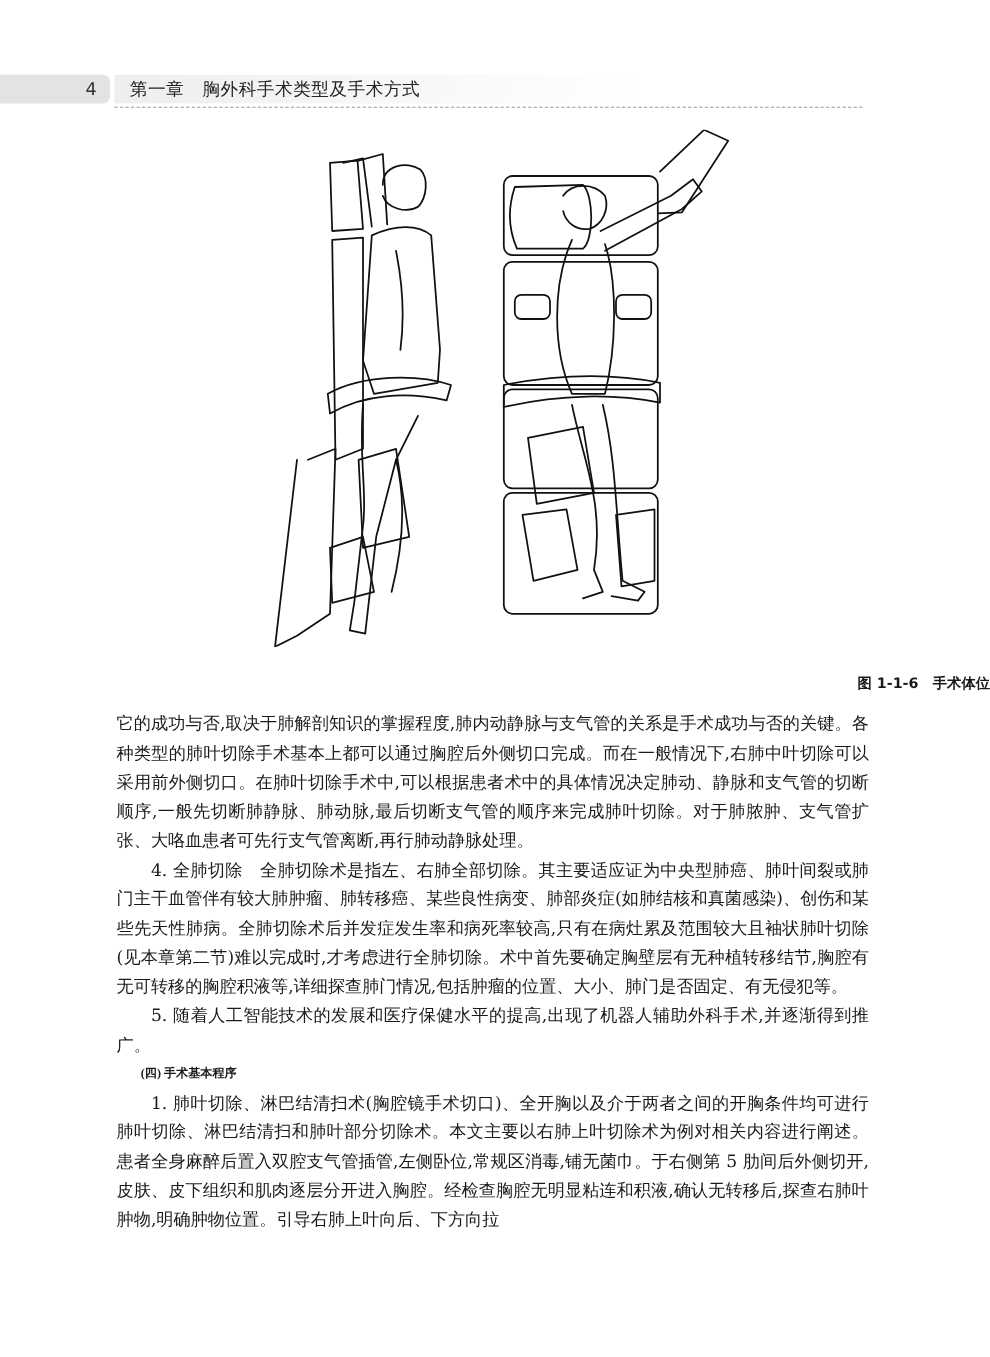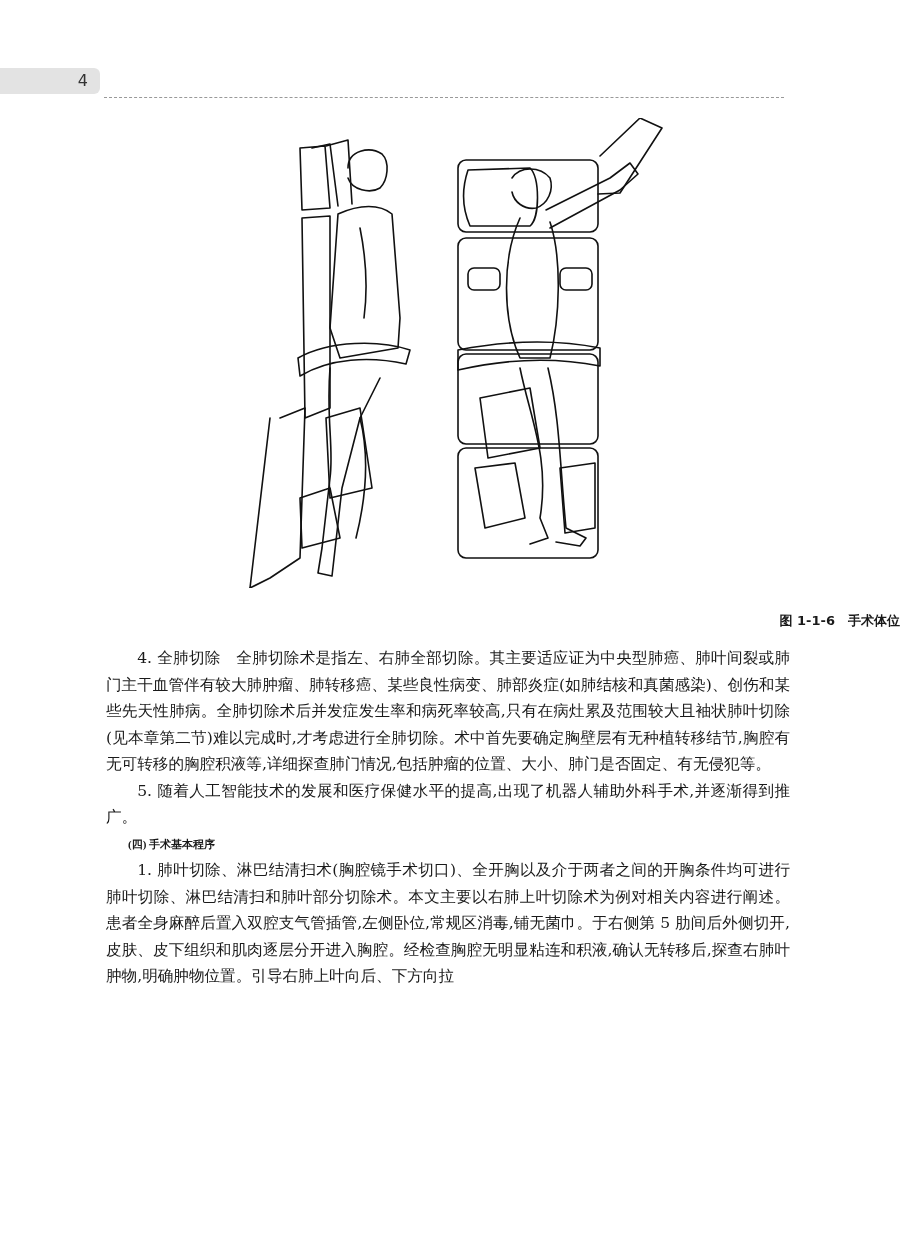--- a/index.html
+++ b/index.html
@@ -24,20 +24,23 @@
   .indent { text-indent:2em; }
   .heading { font-family:Liberation Serif, serif; font-weight:bold; font-size:11px; text-indent:2em; }
   svg { stroke:#111; fill:none; stroke-width:1.6; stroke-linejoin:round; stroke-linecap:round; }
 </style>
 </head>
 <body>
 
 <div class="header">
   <div class="pagenum-box">
     <span class="pagenum">4</span>
+  </div>
+  <div class="chapter-box">
+    <span class="chapter">第一章　胸外科手术类型及手术方式</span>
   </div>
   <div class="dotline"></div>
 </div>
 
 <div class="figure">
   <svg width="440" height="470" viewBox="0 0 440 470">
 
     <g>
       <path d="M70 30 L95 28 L100 90 L72 92 Z"></path>
       <path d="M82 30 L100 26 L108 88"></path>
@@ -85,17 +88,18 @@
       <path d="M250 280 L300 270 L310 330 L258 340 Z"></path>
       <path d="M245 350 L285 345 L295 400 L255 410 Z"></path>
       <path d="M330 350 L365 345 L365 410 L335 415 Z"></path>
     </g>
   </svg>
 </div>
 
 <div class="caption">图 1-1-6　手术体位</div>
 
 <div class="body">
+  <p>它的成功与否,取决于肺解剖知识的掌握程度,肺内动静脉与支气管的关系是手术成功与否的关键。各种类型的肺叶切除手术基本上都可以通过胸腔后外侧切口完成。而在一般情况下,右肺中叶切除可以采用前外侧切口。在肺叶切除手术中,可以根据患者术中的具体情况决定肺动、静脉和支气管的切断顺序,一般先切断肺静脉、肺动脉,最后切断支气管的顺序来完成肺叶切除。对于肺脓肿、支气管扩张、大咯血患者可先行支气管离断,再行肺动静脉处理。</p>
   <p class="indent">4. 全肺切除　全肺切除术是指左、右肺全部切除。其主要适应证为中央型肺癌、肺叶间裂或肺门主干血管伴有较大肺肿瘤、肺转移癌、某些良性病变、肺部炎症(如肺结核和真菌感染)、创伤和某些先天性肺病。全肺切除术后并发症发生率和病死率较高,只有在病灶累及范围较大且袖状肺叶切除(见本章第二节)难以完成时,才考虑进行全肺切除。术中首先要确定胸壁层有无种植转移结节,胸腔有无可转移的胸腔积液等,详细探查肺门情况,包括肿瘤的位置、大小、肺门是否固定、有无侵犯等。</p>
   <p class="indent">5. 随着人工智能技术的发展和医疗保健水平的提高,出现了机器人辅助外科手术,并逐渐得到推广。</p>
   <p class="heading">(四) 手术基本程序</p>
   <p class="indent">1. 肺叶切除、淋巴结清扫术(胸腔镜手术切口)、全开胸以及介于两者之间的开胸条件均可进行肺叶切除、淋巴结清扫和肺叶部分切除术。本文主要以右肺上叶切除术为例对相关内容进行阐述。患者全身麻醉后置入双腔支气管插管,左侧卧位,常规区消毒,铺无菌巾。于右侧第 5 肋间后外侧切开,皮肤、皮下组织和肌肉逐层分开进入胸腔。经检查胸腔无明显粘连和积液,确认无转移后,探查右肺叶肿物,明确肿物位置。引导右肺上叶向后、下方向拉</p>
 </div>
 
 </body></html>

